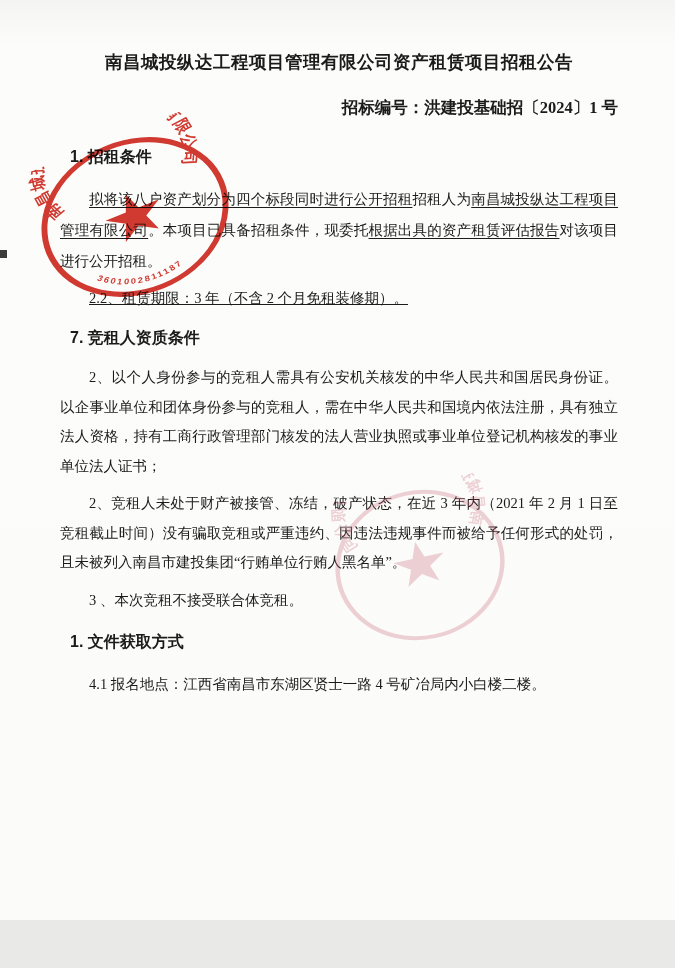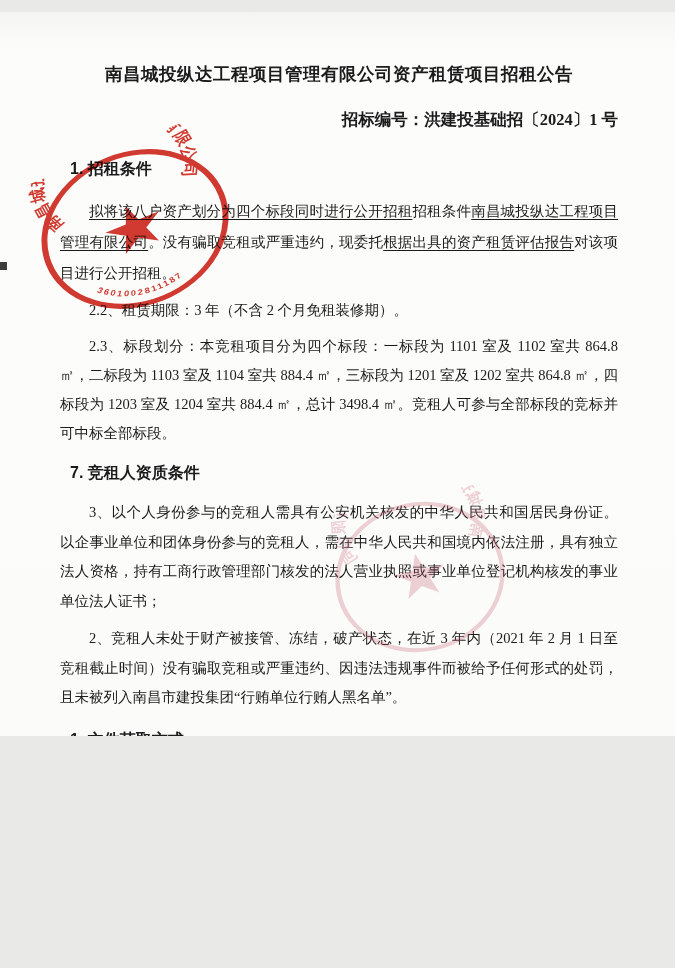--- a/index.html
+++ b/index.html
@@ -1,37 +1,37 @@
 <!DOCTYPE html>
 <html><head>
 <meta charset="utf-8">
 <style>
   * { margin:0; padding:0; box-sizing:border-box; }
   html,body { background:#e9e9e7; }
   .page {
-    position:relative; width:675px; height:724px; margin:12px auto;
+    position:relative; width:675px; height:920px; margin:0 auto;
     background:linear-gradient(180deg,#f4f4f2 0%,#fcfcfa 5%,#fbfbf9 100%);
     overflow:hidden; color:#1b1b1b;
     font-family:"Liberation Serif","DejaVu Serif",serif;
   }
   .content { position:relative; padding:44px 57px 0 60px; z-index:2; }
   .title1 { margin-top:6px; text-align:center; font-size:17.5px; line-height:24px;
             font-weight:bold; letter-spacing:0.5px; }
   .title2 { margin-top:22px; text-align:right; font-size:16.5px; line-height:24px;
             font-weight:bold; }
   .sec-heading { font-family:"Liberation Sans","DejaVu Sans",sans-serif;
             font-weight:bold; font-size:16px; line-height:22px; margin-left:10px; }
   .h-sec1 { margin-top:26px; }
   .h-sec2 { margin-top:14px; }
   .h-sec3 { margin-top:14px; }
   .h-sec4 { margin-top:16px; }
   p.body { font-size:14.5px; text-align:justify; text-indent:2em; }
   .para1 { margin-top:16px; line-height:31px; }
   .p21 { margin-top:12px; line-height:29px; }
-  .p22 { margin-top:7px;  line-height:29px; }
+  .p22 { margin-top:7px;  line-height:29px;text-decoration:underline; }
   .p23 { margin-top:7px;  line-height:29px; }
   .p31 { margin-top:14px; line-height:29.5px; }
   .p32 { margin-top:8px;  line-height:29.5px; }
   .p33 { margin-top:8px;  line-height:29.5px; }
   .p41 { margin-top:16px; line-height:30px; }
   .ul { text-decoration:underline; text-underline-offset:3px; }
   .seal { position:absolute; left:34px; top:136px; width:202px; height:162px;
             transform:rotate(-22deg); mix-blend-mode:multiply; opacity:0.92; z-index:6; }
   .seal svg, .seal-ghost svg { display:block; width:100%; height:100%; }
   .seal-ghost { position:absolute; left:330px; top:486px; width:180px; height:158px;
@@ -50,28 +50,28 @@
   <div class="edge-mark"></div>
   <div class="speck"></div>
 
   <div class="content">
 
     <div class="title1">南昌城投纵达工程项目管理有限公司资产租赁项目招租公告</div>
     <div class="title2">招标编号：洪建投基础招〔2024〕1 号</div>
 
     <div class="sec-heading h-sec1">1. 招租条件</div>
 
-    <p class="body para1"><span class="ul">拟将该八户资产划分为四个标段同时进行公开招租</span><span>招租条件</span><span class="ul">南昌城投纵达工程项目管理有限公司</span><span>。没有骗取竞租或严重违约，现委托</span><span class="ul">根据出具的资产租赁评估报告</span><span>对该项目进行公开招租。</span></p>
+    <p class="body para1"><span class="ul">拟将该八户资产划分为四个标段同时进行公开招租</span><span>招租人为</span><span class="ul">南昌城投纵达工程项目管理有限公司</span><span>。本项目已具备招租条件，现委托</span><span class="ul">根据出具的资产租赁评估报告</span><span>对该项目进行公开招租。</span></p>
 
     <p class="body p22">2.2、租赁期限：3 年（不含 2 个月免租装修期）。</p>
-    <p class="body p23">2.3、标段划分：本竞租项目分为四个标段：一标段为 1101 室及 1102 室共 864.8 ㎡，二标段为 1103 室及 1104 室共 884.4 ㎡，三标段为 1201 室及 1202 室共 864.8 ㎡，四标段为 1203 室及 1204 室共 884.4 ㎡，总计 3498.4 ㎡。竞租人可参与全部标段的竞标并可中标全部标段。</p>
 
     <div class="sec-heading h-sec3">7. 竞租人资质条件</div>
-    <p class="body p31">3、以个人身份参与的竞租人需具有公安机关核发的中华人民共和国居民身份证。以企事业单位和团体身份参与的竞租人，需在中华人民共和国境内依法注册，具有独立法人资格，持有工商行政管理部门核发的法人营业执照或事业单位登记机构核发的事业单位法人证书；</p>
+    <p class="body p31">2、以个人身份参与的竞租人需具有公安机关核发的中华人民共和国居民身份证。以企事业单位和团体身份参与的竞租人，需在中华人民共和国境内依法注册，具有独立法人资格，持有工商行政管理部门核发的法人营业执照或事业单位登记机构核发的事业单位法人证书；</p>
     <p class="body p32">2、竞租人未处于财产被接管、冻结，破产状态，在近 3 年内（2021 年 2 月 1 日至竞租截止时间）没有骗取竞租或严重违约、因违法违规事件而被给予任何形式的处罚，且未被列入南昌市建投集团“行贿单位行贿人黑名单”。</p>
+    <p class="body p33">3 、本次竞租不接受联合体竞租。</p>
 
     <div class="sec-heading h-sec4">1. 文件获取方式</div>
     <p class="body p41">4.1 报名地点：江西省南昌市东湖区贤士一路 4 号矿冶局内小白楼二楼。</p>
 
   </div>
 
   <div class="seal">
     <svg viewBox="0 0 200 200" preserveAspectRatio="none">
       <defs>
         <path id="arcTop" d="M 37.6 64 A 72 72 0 1 1 162.4 64" fill="none"></path>

